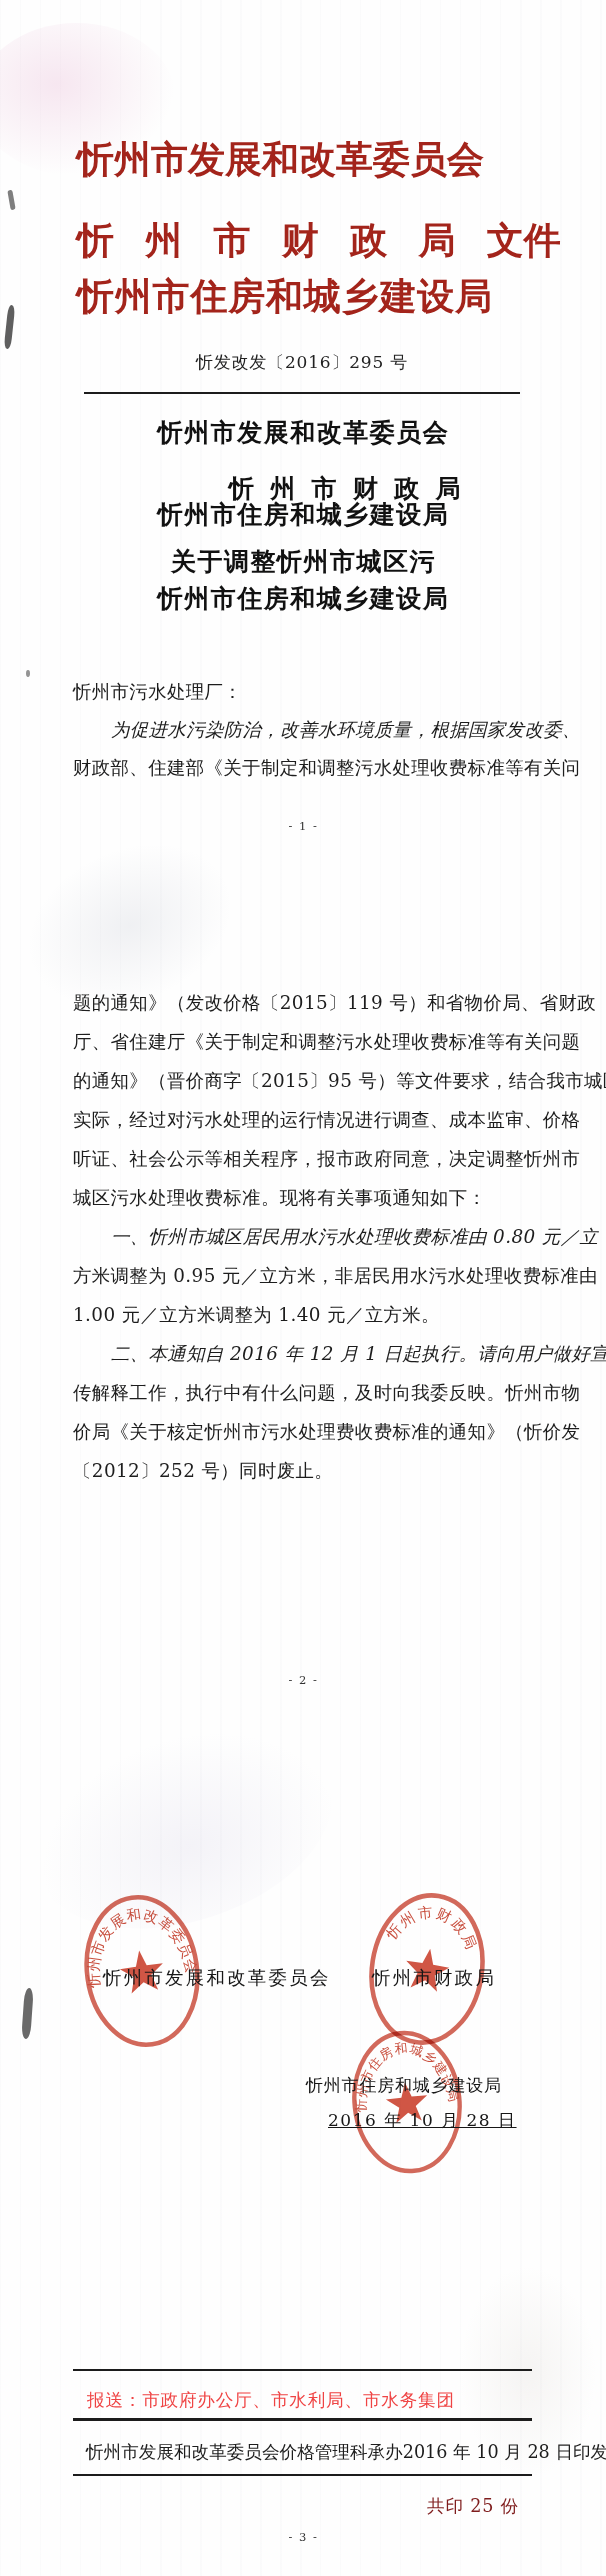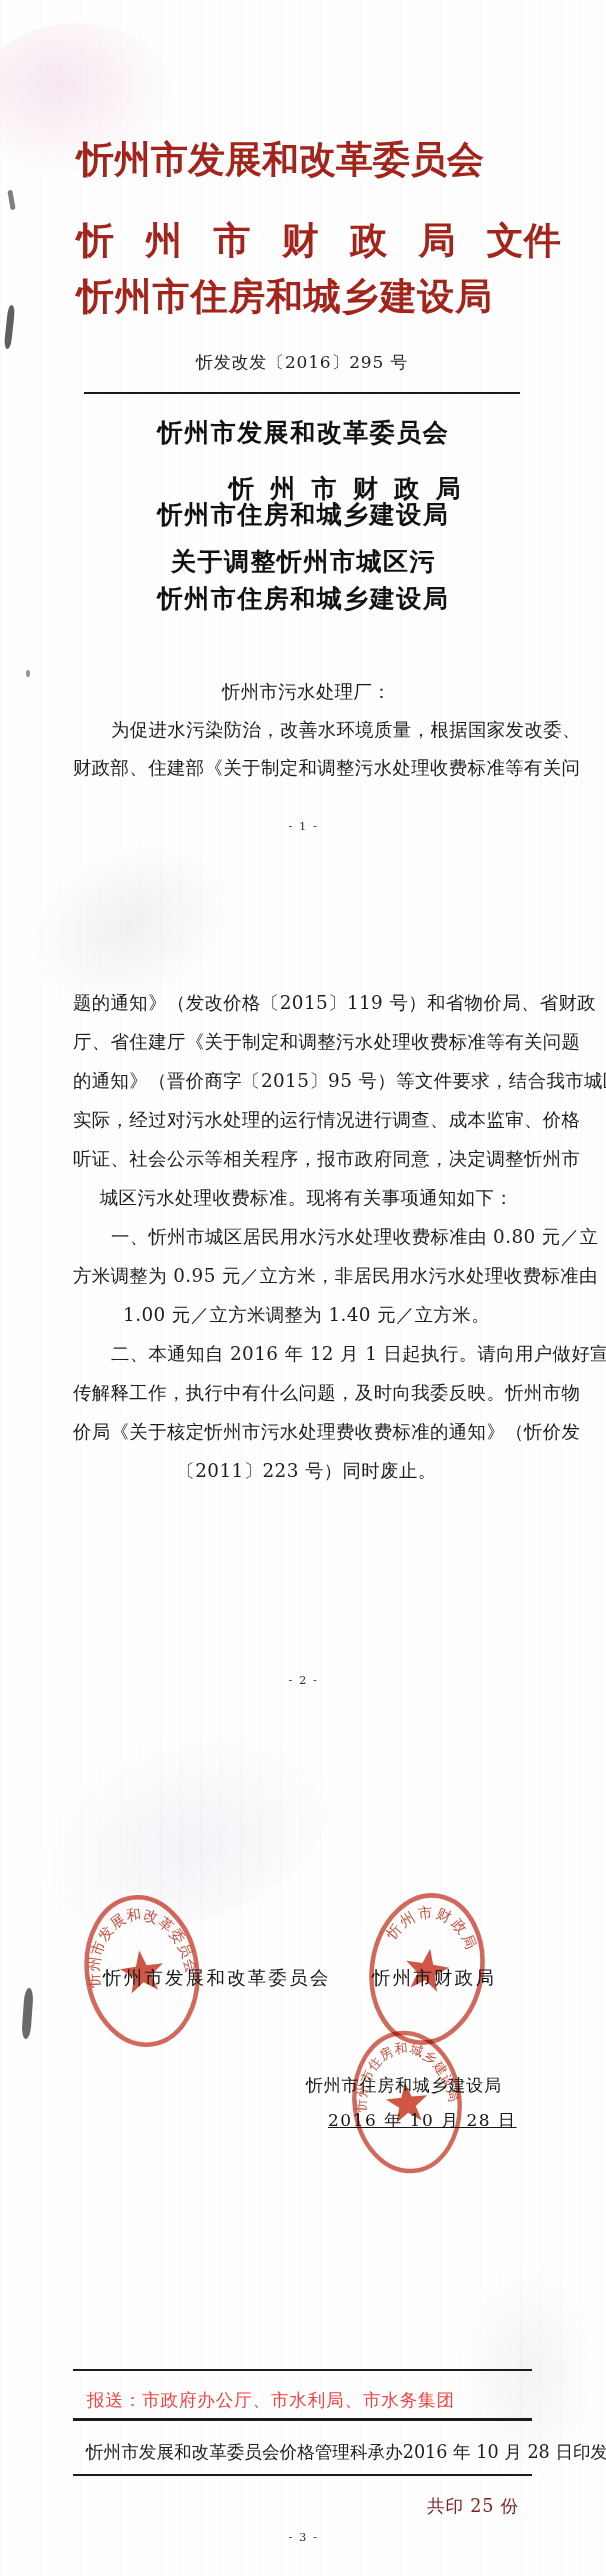--- a/index.html
+++ b/index.html
@@ -18,23 +18,23 @@
   .lh1{left:77px;top:135px;font-size:37px;letter-spacing:0px;}
   .lh2{left:77px;top:216px;font-size:37px;word-spacing:18.4px;}
   .lh3{left:77px;top:272px;font-size:37px;letter-spacing:0.8px;}
   .docnum{left:0;top:351px;width:604px;text-align:center;font-size:17px;color:#222;letter-spacing:0.8px;}
   .rule{background:#1c1c1c;}
   .rule-head{left:84px;top:392px;width:436px;height:2.3px;}
   .title{left:0;width:607px;text-align:center;font-size:25px;font-weight:bold;color:#111;letter-spacing:1.5px;white-space:pre;}
   .t1{top:416px;} .t2{top:472px;word-spacing:4.6px;padding-left:42px;} .t3{top:498px;} .t4{top:522px;margin-top:23px;} .t5{top:582px;}
   .bodyblock{left:73px;width:467px;color:#1d1d1d;font-size:18.4px;letter-spacing:0.4px;}
   .p1{top:673px;} .p2{top:983px;}
-  .bline{height:39px;line-height:39px;white-space:nowrap;text-align:center;}
+  .bline{height:39px;line-height:39px;white-space:nowrap;}
   .p1 .bline{height:38px;line-height:38px;}
-  .indent{padding-left:38px;}
+  .indent{padding-left:38px;font-style:italic;}
   .pagenum{left:0;width:607px;text-align:center;font-size:11.5px;color:#333;letter-spacing:1.5px;}
   .pn1{top:819px;} .pn2{top:1673px;} .pn3{top:2530px;}
   .seal{position:absolute;mix-blend-mode:multiply;opacity:0.9;}
   .s1{left:81px;top:1892px;transform:rotate(-8deg);}
   .s2{left:366px;top:1890px;transform:rotate(9deg);}
   .s3{left:346px;top:2027px;transform:rotate(-6deg);}
   .sig{position:absolute;color:#161616;white-space:nowrap;z-index:2;}
   .sig1{left:103px;top:1965px;font-size:18.4px;letter-spacing:2.3px;}
   .sig2{left:372px;top:1965px;font-size:18.4px;letter-spacing:2.3px;}
   .sig3{left:306px;top:2074px;font-size:17px;letter-spacing:0.8px;}
@@ -97,21 +97,21 @@
     <div class="bline">的通知》（晋价商字〔2015〕95 号）等文件要求，结合我市城区</div>
     <div class="bline">实际，经过对污水处理的运行情况进行调查、成本监审、价格</div>
     <div class="bline">听证、社会公示等相关程序，报市政府同意，决定调整忻州市</div>
     <div class="bline">城区污水处理收费标准。现将有关事项通知如下：</div>
     <div class="bline indent">一、忻州市城区居民用水污水处理收费标准由 0.80 元／立</div>
     <div class="bline">方米调整为 0.95 元／立方米，非居民用水污水处理收费标准由</div>
     <div class="bline">1.00 元／立方米调整为 1.40 元／立方米。</div>
     <div class="bline indent">二、本通知自 2016 年 12 月 1 日起执行。请向用户做好宣</div>
     <div class="bline">传解释工作，执行中有什么问题，及时向我委反映。忻州市物</div>
     <div class="bline">价局《关于核定忻州市污水处理费收费标准的通知》（忻价发</div>
-    <div class="bline">〔2011〕223 号）同时废止。</div>
+    <div class="bline">〔2012〕252 号）同时废止。</div>
   </div>
   <div class="abs pagenum pn2">- 2 -</div>
 
   <svg class="seal s1" width="122" height="158" viewBox="0 0 160 206">
     <ellipse cx="80" cy="103" rx="72" ry="97" fill="none" stroke="#c43b28" stroke-width="6" opacity="0.85"></ellipse>
     <path id="sealArc1" d="M 24 136 A 58 80 0 1 1 136 136" fill="none"></path>
     <text font-size="19" fill="#c43b28" letter-spacing="1"><textPath href="#sealArc1" startOffset="50%" text-anchor="middle">忻州市发展和改革委员会</textPath></text>
     <polygon fill="#cc4330" points="80,76 87.1,96.3 108.5,96.7 91.4,109.7 97.6,130.3 80,118 62.4,130.3 68.6,109.7 51.5,96.7 72.9,96.3"></polygon>
   </svg>
   <svg class="seal s2" width="122" height="158" viewBox="0 0 160 206">

